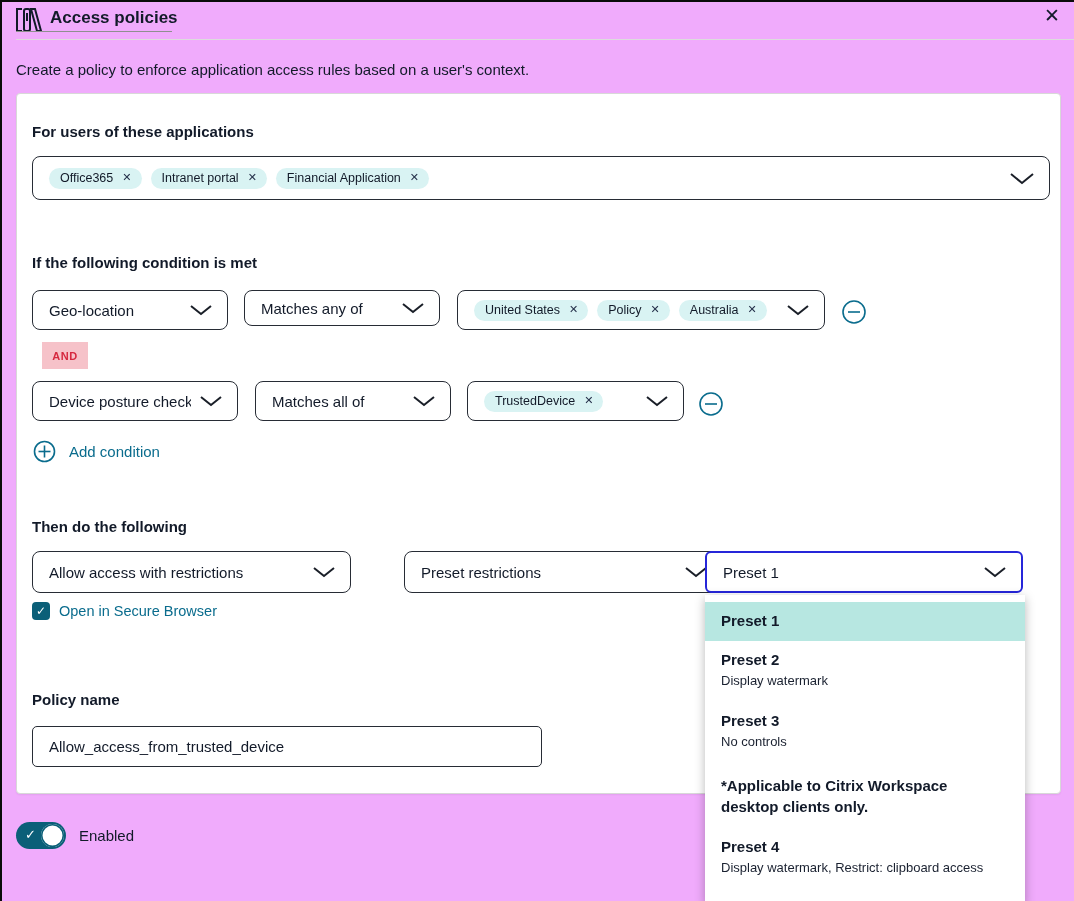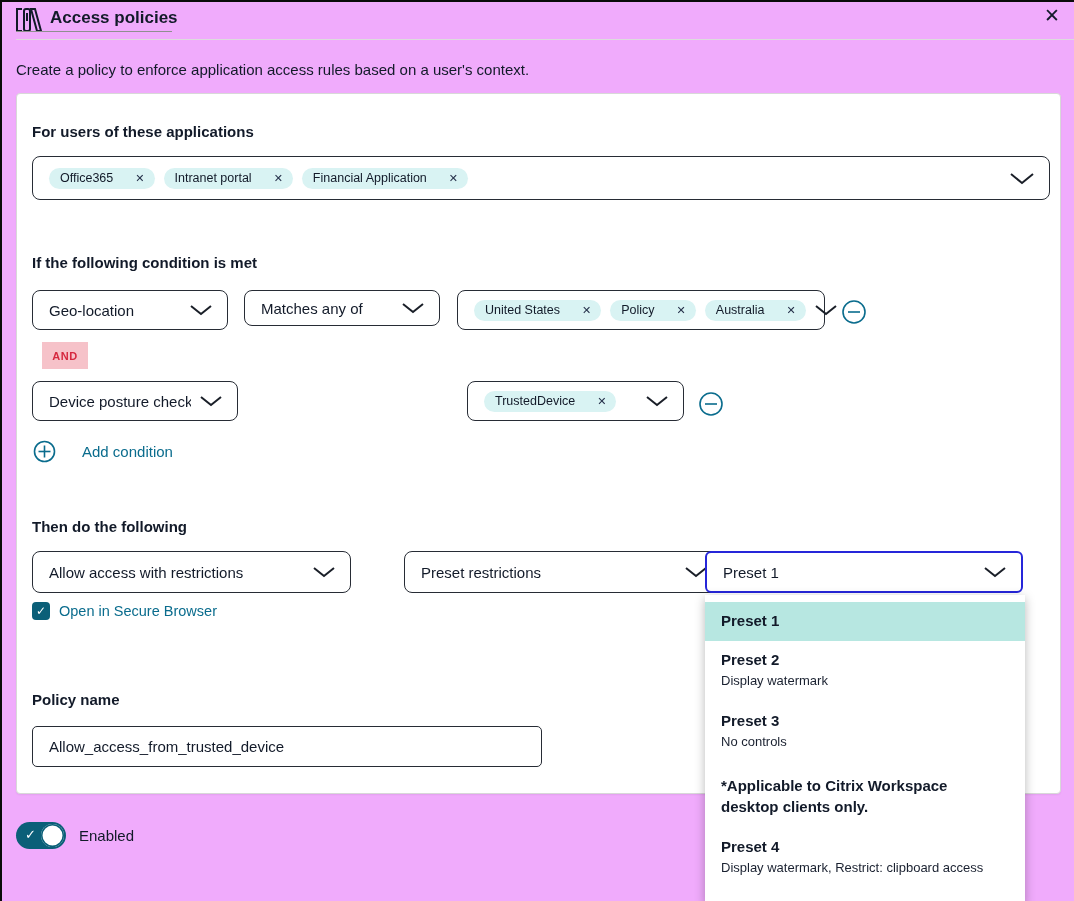--- a/index.html
+++ b/index.html
@@ -27,30 +27,30 @@
   
   .select { position:absolute; background:#fff; border:1.5px solid #272c35; border-radius:8px;
             display:flex; align-items:center; padding:0 14px 0 16px; font-size:15px;
             color:#121a29; cursor:pointer; }
   .select .val { flex:1; white-space:nowrap; overflow:hidden; }
   .select .chips { display:flex; gap:9px; align-items:center; flex:1; }
   .select.focused { border:2px solid #2626d9; border-radius:6px; }
   .chev { flex:none; margin-left:8px; display:flex; align-items:center; }
 
   .chip { background:#d9f3f3; border-radius:12px; padding:3px 10px 4px 11px; font-size:12.5px;
-          display:inline-flex; align-items:flex-end; gap:22px; color:#121a29; white-space:nowrap; }
+          display:inline-flex; align-items:center; gap:9px; color:#121a29; white-space:nowrap; }
   .chip .x { font-size:11px; cursor:pointer; color:#25304a; }
 
   .circle-btn { position:absolute; width:26px; height:26px; cursor:pointer; }
 
   .and-badge { position:absolute; left:40px; top:340px; width:46px; height:27px;
                background:#f6c2c9; color:#d6283f; font-size:11px; font-weight:700;
                display:flex; align-items:center; justify-content:center; letter-spacing:0.5px; }
 
-  .add-cond { position:absolute; left:31px; top:438px; display:flex; align-items:center; gap:26px;
+  .add-cond { position:absolute; left:31px; top:438px; display:flex; align-items:center; gap:13px;
               color:#0a6c8d; font-size:15px; cursor:pointer; }
 
   
   .cb-row { position:absolute; left:30px; top:600px; display:flex; align-items:center; gap:9px; cursor:pointer; }
   .checkbox { width:18px; height:18px; background:#0b5f78; border-radius:4px; color:#fff;
               display:flex; align-items:center; justify-content:center; font-size:12px; }
   .cb-label { color:#0a6c8d; font-size:14.5px; }
 
   
   .menu { position:absolute; left:703px; top:593px; width:320px; height:310px; background:#fff;
@@ -170,20 +170,28 @@
   <div class="and-badge">AND</div>
 
   <div class="select" style="left:30px; top:379px; width:206px; height:40px;">
     <span class="val">Device posture check</span>
     <span class="chev">
       <svg width="24" height="12" viewBox="0 0 24 12" fill="none" stroke="#1a1f28" stroke-width="2">
           <polyline points="2,2 12,10 22,2"></polyline>
         </svg>
     </span>
   </div>
+  <div class="select" style="left:253px; top:379px; width:196px; height:40px;">
+    <span class="val">Matches all of</span>
+    <span class="chev">
+      <svg width="24" height="12" viewBox="0 0 24 12" fill="none" stroke="#1a1f28" stroke-width="2">
+          <polyline points="2,2 12,10 22,2"></polyline>
+        </svg>
+    </span>
+  </div>
   <div class="select" style="left:465px; top:379px; width:217px; height:40px;">
     <div class="chips">
       <span class="chip">
           <span>TrustedDevice</span>
           <span class="x">✕</span>
         </span>
     </div>
     <span class="chev">
       <svg width="24" height="12" viewBox="0 0 24 12" fill="none" stroke="#1a1f28" stroke-width="2">
           <polyline points="2,2 12,10 22,2"></polyline>

